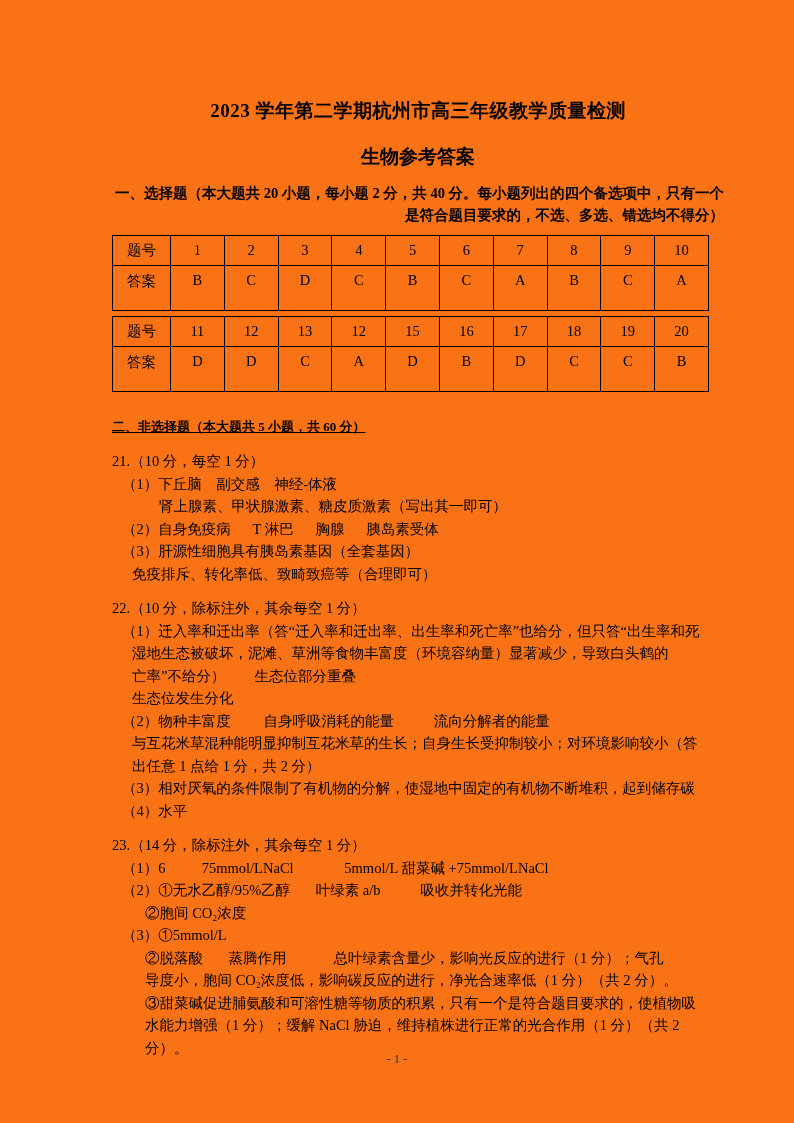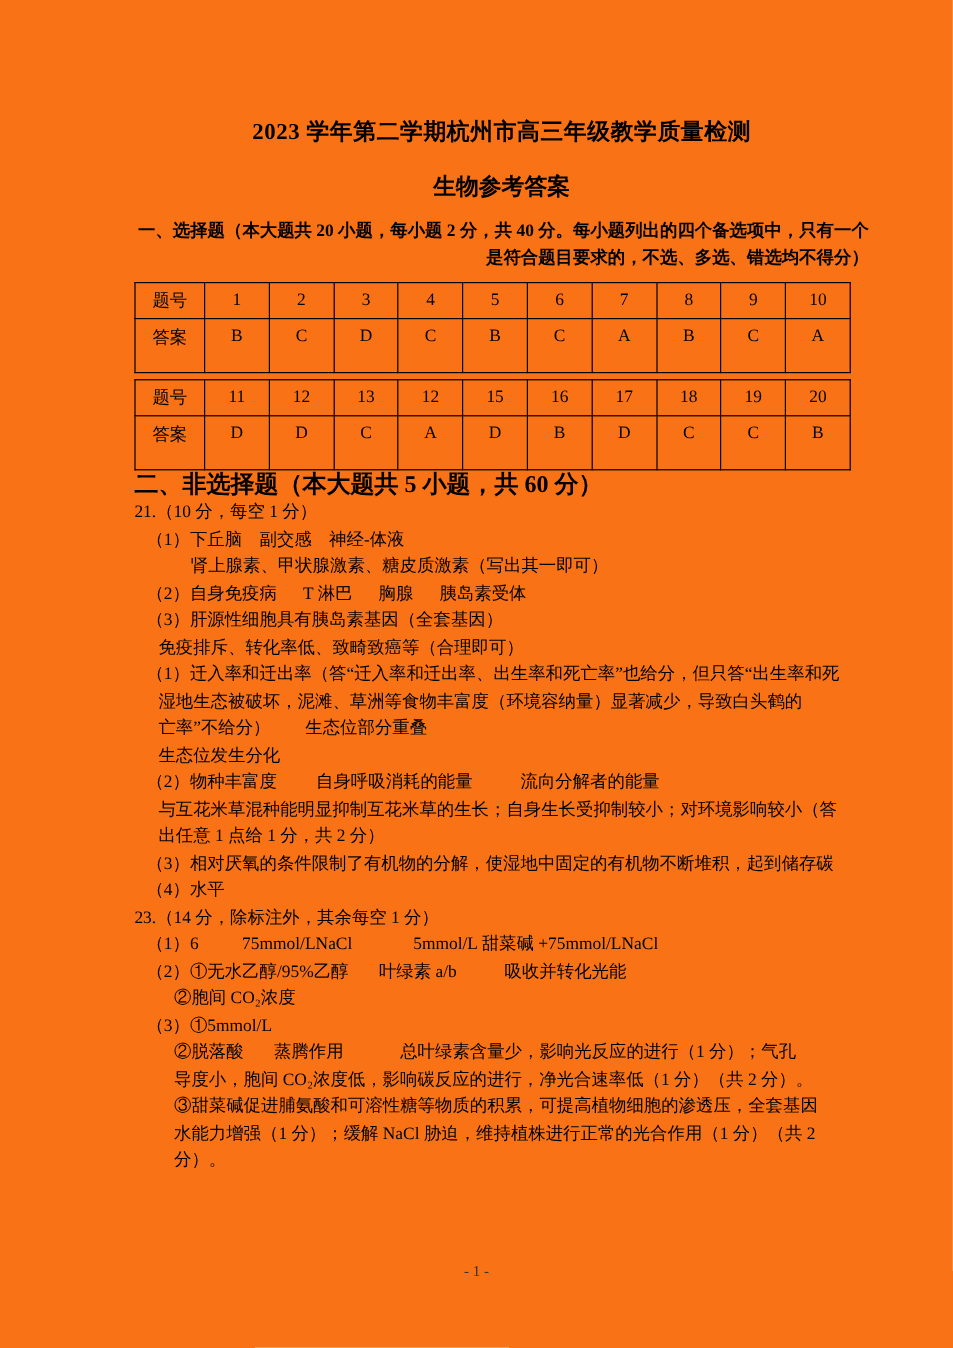--- a/index.html
+++ b/index.html
@@ -40,43 +40,44 @@
     margin-top: 12px;
     font-size: 14.5px;
     font-weight: bold;
     line-height: 22px;
     padding-left: 29px;
     text-indent: -29px;
     white-space: pre-wrap;
     text-align: right;
   }
   .sec2-heading {
-    margin-top: 1px;
-    font-size: 20px;
+    margin-top: 23px;
+    font-size: 13px;
     font-weight: bold;
     line-height: 23px;
     white-space: pre-wrap;
+    text-decoration: underline;
   }
   .ans-table {
     border-collapse: collapse;
     width: 597px;
     table-layout: fixed;
     margin-top: 9px;
   }
   .ans-table.second { margin-top: 5px; }
   .ans-table td {
     border: 1px solid #000;
     text-align: center;
     font-size: 14.5px;
     padding: 0;
   }
   .ans-table td.lbl { width: 58px; }
   .ans-table tr.row-num td { height: 30px; vertical-align: middle; }
   .ans-table tr.row-ans td { height: 45px; vertical-align: top; padding-top: 6px; }
-  .body-lines { margin-top: 0; }
+  .body-lines { margin-top: 12px; }
   .line {
     font-size: 14.5px;
     line-height: 22.5px;
     white-space: pre-wrap;
   }
   .l0 { padding-left: 0; }
   .l1 { padding-left: 10px; }
   .l2 { padding-left: 20px; }
   .l3 { padding-left: 33px; }
   .l4 { padding-left: 47px; }
@@ -167,39 +168,40 @@
     <div class="body-lines">
       <div class="line l0">21.（10 分，每空 1 分）</div>
       <div class="line l1">（1）下丘脑    副交感    神经-体液</div>
       <div class="line l4">肾上腺素、甲状腺激素、糖皮质激素（写出其一即可）</div>
       <div class="line l1">（2）自身免疫病      T 淋巴      胸腺      胰岛素受体</div>
       <div class="line l1">（3）肝源性细胞具有胰岛素基因（全套基因）</div>
       <div class="line l2">免疫排斥、转化率低、致畸致癌等（合理即可）</div>
     </div>
 
     <div class="body-lines">
+      <div class="line l0">22.（10 分，除标注外，其余每空 1 分）</div>
       <div class="line l1">（1）迁入率和迁出率（答“迁入率和迁出率、出生率和死亡率”也给分，但只答“出生率和死</div>
       <div class="line l2">湿地生态被破坏，泥滩、草洲等食物丰富度（环境容纳量）显著减少，导致白头鹤的</div>
       <div class="line l2">亡率”不给分）        生态位部分重叠</div>
       <div class="line l2">生态位发生分化</div>
       <div class="line l1">（2）物种丰富度         自身呼吸消耗的能量           流向分解者的能量</div>
       <div class="line l2">与互花米草混种能明显抑制互花米草的生长；自身生长受抑制较小；对环境影响较小（答</div>
       <div class="line l2">出任意 1 点给 1 分，共 2 分）</div>
       <div class="line l1">（3）相对厌氧的条件限制了有机物的分解，使湿地中固定的有机物不断堆积，起到储存碳</div>
       <div class="line l1">（4）水平</div>
     </div>
 
     <div class="body-lines">
       <div class="line l0">23.（14 分，除标注外，其余每空 1 分）</div>
       <div class="line l1">（1）6          75mmol/LNaCl              5mmol/L 甜菜碱 +75mmol/LNaCl</div>
       <div class="line l1">（2）①无水乙醇/95%乙醇       叶绿素 a/b           吸收并转化光能</div>
       <div class="line l3">②胞间 CO₂浓度</div>
       <div class="line l1">（3）①5mmol/L</div>
       <div class="line l3">②脱落酸       蒸腾作用             总叶绿素含量少，影响光反应的进行（1 分）；气孔</div>
       <div class="line l3">导度小，胞间 CO₂浓度低，影响碳反应的进行，净光合速率低（1 分）（共 2 分）。</div>
-      <div class="line l3">③甜菜碱促进脯氨酸和可溶性糖等物质的积累，可提高植物细胞的渗透压，全套基因</div>
+      <div class="line l3">③甜菜碱促进脯氨酸和可溶性糖等物质的积累，只有一个是符合题目要求的，使植物吸</div>
       <div class="line l3">水能力增强（1 分）；缓解 NaCl 胁迫，维持植株进行正常的光合作用（1 分）（共 2 分）。</div>
     </div>
 
   </div>
 
   <div class="page-footer">- 1 -</div>
 </div>
 
 </body></html>

